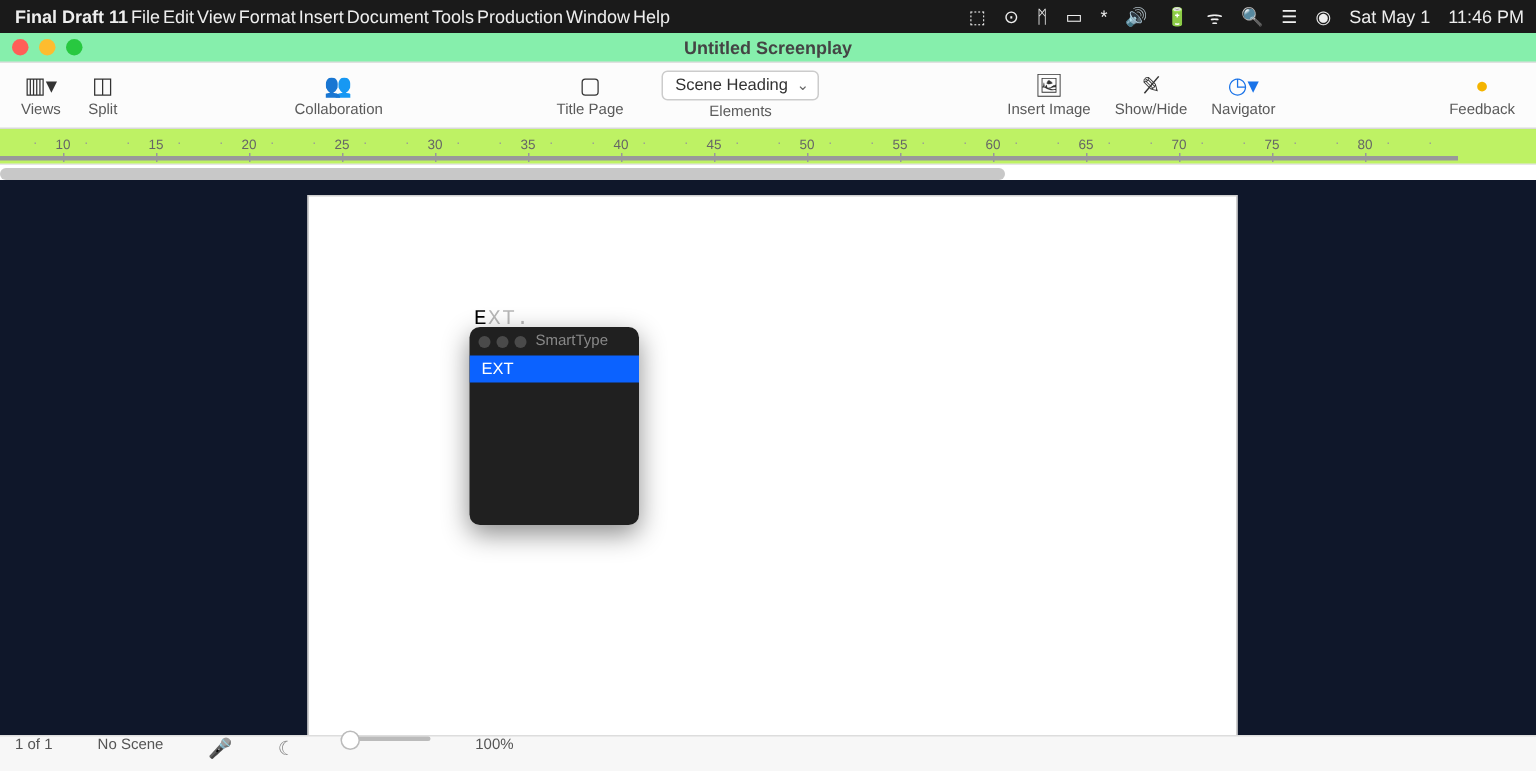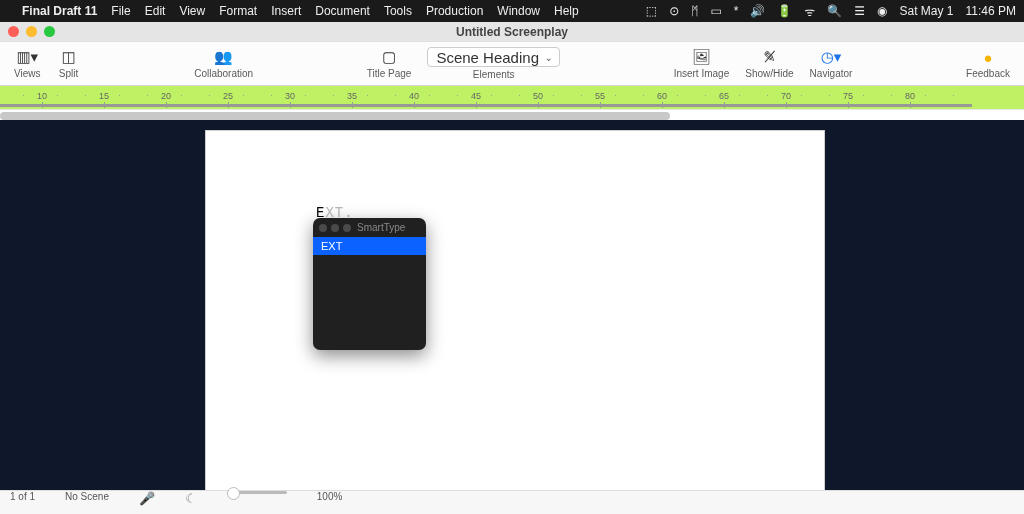--- a/index.html
+++ b/index.html
@@ -1,36 +1,36 @@
 <!DOCTYPE html>
 <html><head>
 <meta charset="utf-8">
 <style>
   * { box-sizing: border-box; margin: 0; padding: 0; }
   body { font-family: -apple-system, "Helvetica Neue", Arial, sans-serif; width: 1024px; height: 514px; overflow: hidden; background: #fff; position: relative; }
 
   
   .menubar { height: 22px; background: #1a1a1a; color: #eee; display: flex; align-items: center; padding: 0 8px; font-size: 12px; gap: 14px; }
-  .menubar .left, .menubar .right { display: flex; align-items: center; gap: 14px; }
+  .menubar .left, .menubar .right { display: flex; align-items: center; gap: 2px; }
   .menubar .right { margin-left: auto; gap: 12px; }
   .menubar .appname { font-weight: 700; }
   .apple { font-size: 13px; }
   .statusicon { font-size: 12px; }
 
   
-  .titlebar { height: 20px; background: #e5e5e5; border-bottom: 1px solid #e0e0e0; position: relative; display: flex; align-items: center; justify-content: center; font-size: 12px; font-weight: 600; color: #444; }
+  .titlebar { height: 20px; background: #86efac; border-bottom: 1px solid #e0e0e0; position: relative; display: flex; align-items: center; justify-content: center; font-size: 12px; font-weight: 600; color: #444; }
   .traffic { position: absolute; left: 8px; top: 4px; display: flex; gap: 7px; }
   .traffic span { width: 11px; height: 11px; border-radius: 50%; display: inline-block; }
   .tr-red { background: #ff5f57; } .tr-yellow { background: #febc2e; } .tr-green { background: #28c840; }
 
   
   .toolbar { height: 44px; background: #fcfcfc; border-bottom: 1px solid #d9d9d9; display: flex; align-items: center; padding: 0 6px; font-size: 10px; color: #5a5a5a; }
   .tbitem { display: flex; flex-direction: column; align-items: center; justify-content: center; gap: 2px; padding: 0 8px; min-width: 40px; }
   .tbicon { height: 18px; display: flex; align-items: center; justify-content: center; font-size: 15px; color: #333; }
-  .elements-select { border: 1px solid #ccc; border-radius: 4px; height: 20px; font-size: 15px; padding: 0 20px 0 8px; background: #fff; color: #333; display: flex; align-items: center; position: relative; }
+  .elements-select { border: 1px solid #ccc; border-radius: 4px; height: 20px; font-size: 11px; padding: 0 20px 0 8px; background: #fff; color: #333; display: flex; align-items: center; position: relative; }
   .elements-select::after { content: "⌄"; position: absolute; right: 6px; font-size: 10px; color: #666; }
   .flex-spacer { flex: 1; }
 
   
   .ruler-wrap { height: 24px; background: #bef264; border-bottom: 1px solid #e6e6e6; position: relative; font-size: 9px; color: #666; overflow: hidden; }
   .ruler { position: absolute; left: -20px; right: 0; top: 0; height: 24px; display: flex; align-items: center; }
   .ruler-unit { width: 62px; flex: 0 0 62px; position: relative; height: 24px; }
   .ruler-unit .num { position: absolute; left: 0; top: 5px; transform: translateX(-50%); }
   .ruler-unit::before { content:""; position:absolute; left:0; top:16px; width:1px; height:6px; background:#999; }
   .ruler-unit .ticks { position:absolute; left:0; right:0; top:18px; height:4px;

